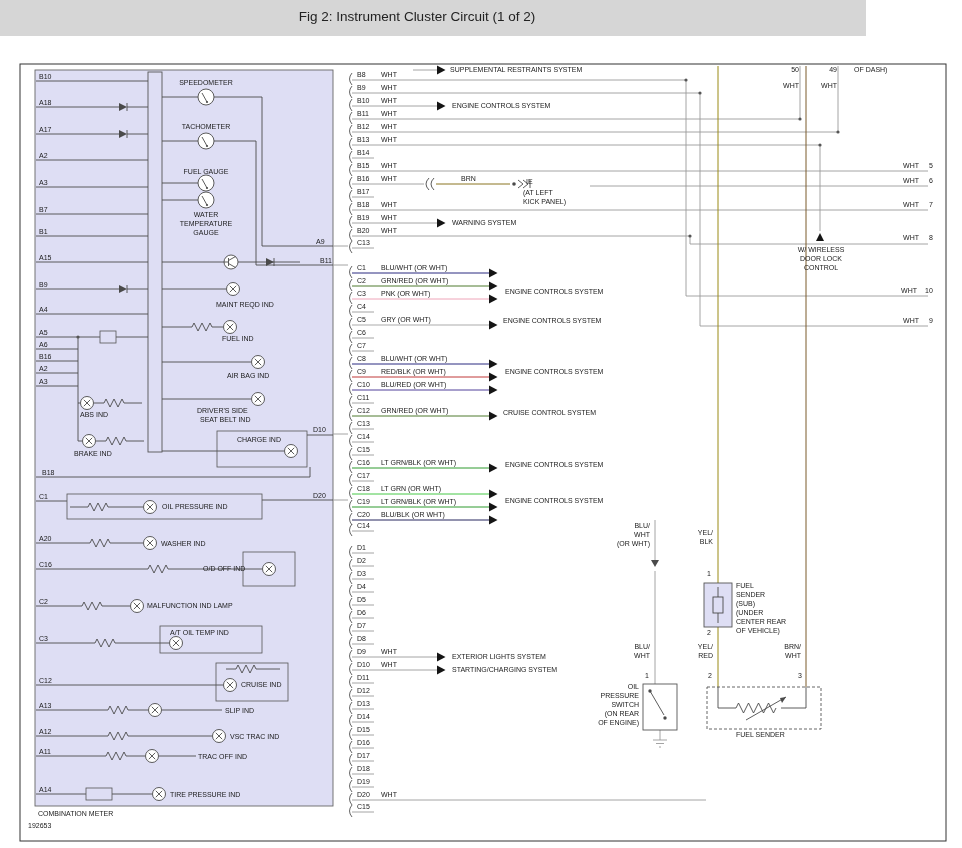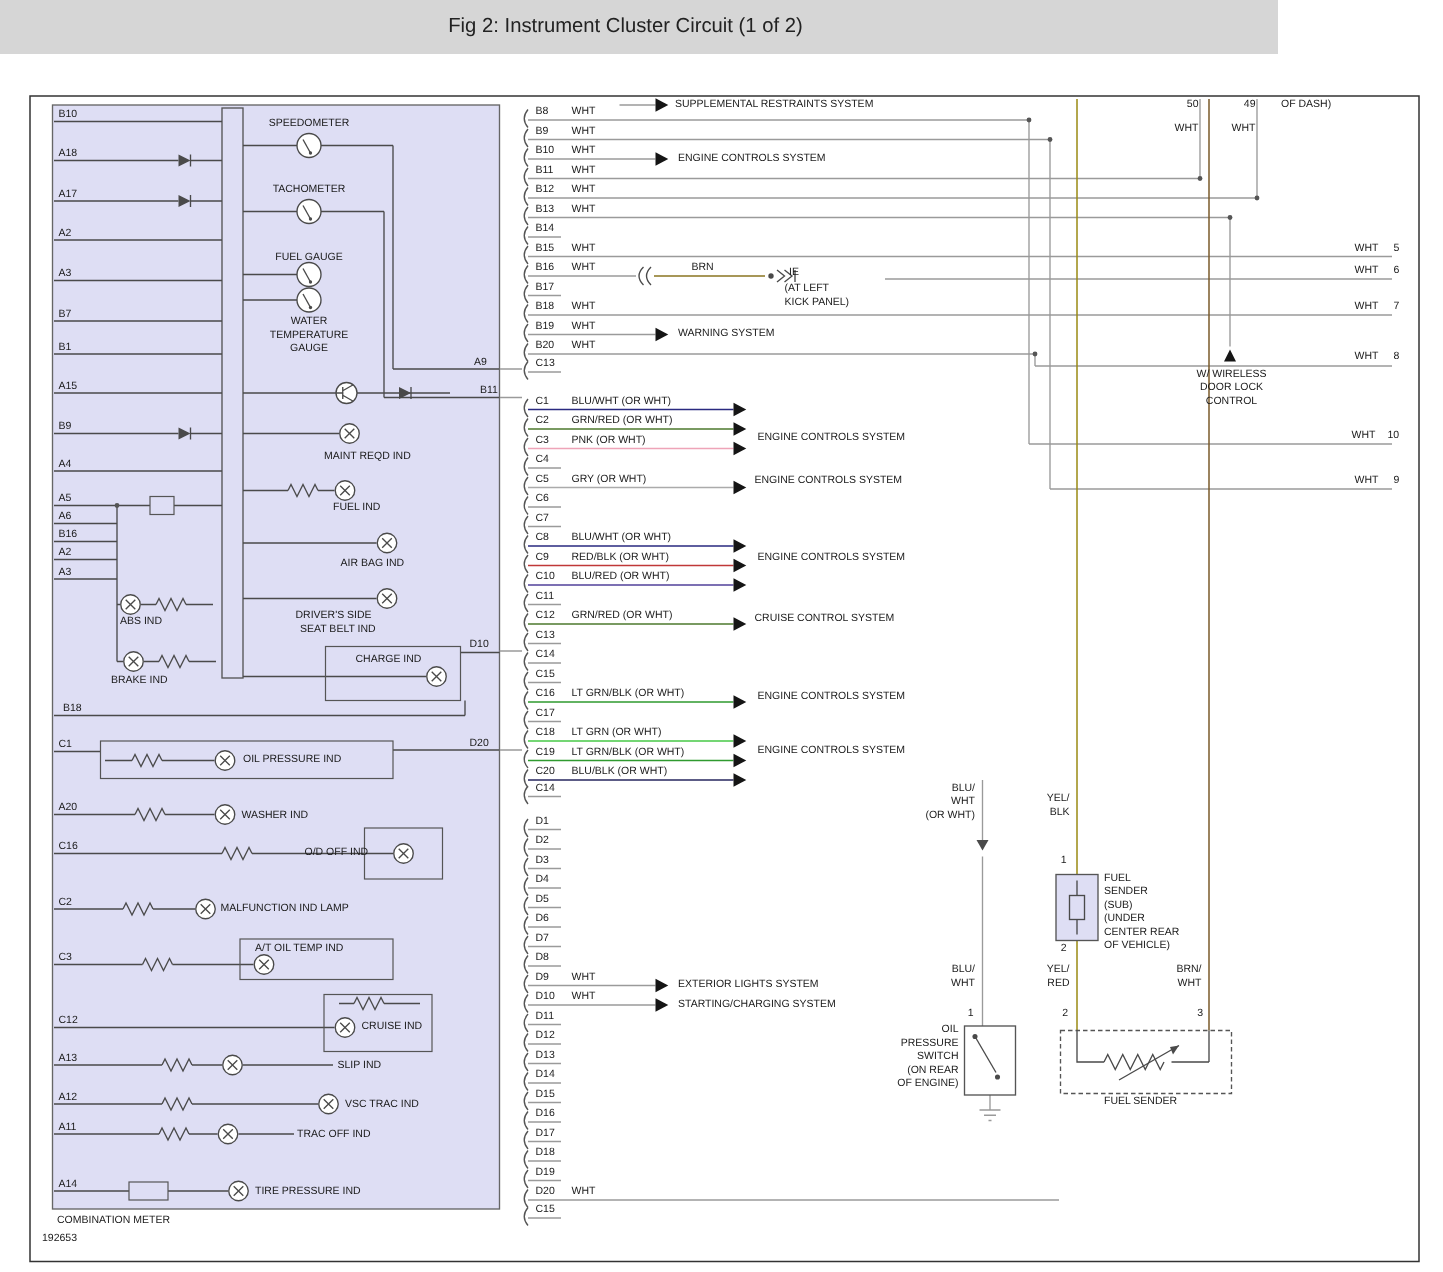--- a/index.html
+++ b/index.html
@@ -1,18 +1,18 @@
 <!DOCTYPE html>
 <html><head>
 <meta charset="utf-8">
 <style>
   html,body{margin:0;padding:0;background:#fff;}
   .stage{position:relative;width:962px;height:848px;overflow:hidden;background:#fff;
          font-family:"Liberation Sans",sans-serif;}
-  .titlebar{position:absolute;left:0;top:0;width:852px;height:36px;background:#d6d6d6;}
+  .titlebar{position:absolute;left:0;top:0;width:852px;height:36px;background:#d6d6d6;padding-left:14px;}
   .title{position:absolute;left:417px;top:9px;transform:translateX(-50%);
          font-size:13.5px;color:#222;white-space:nowrap;}
   #wires{position:absolute;left:0;top:0;}
   #labels{position:absolute;left:0;top:0;width:962px;height:848px;pointer-events:none;}
   .lbl{position:absolute;font-size:7px;line-height:8px;color:#1a1a1a;white-space:nowrap;}
   .a-r{transform:translateX(-100%);}
   .a-c{transform:translateX(-50%);}
 </style>
 </head>
 <body>

